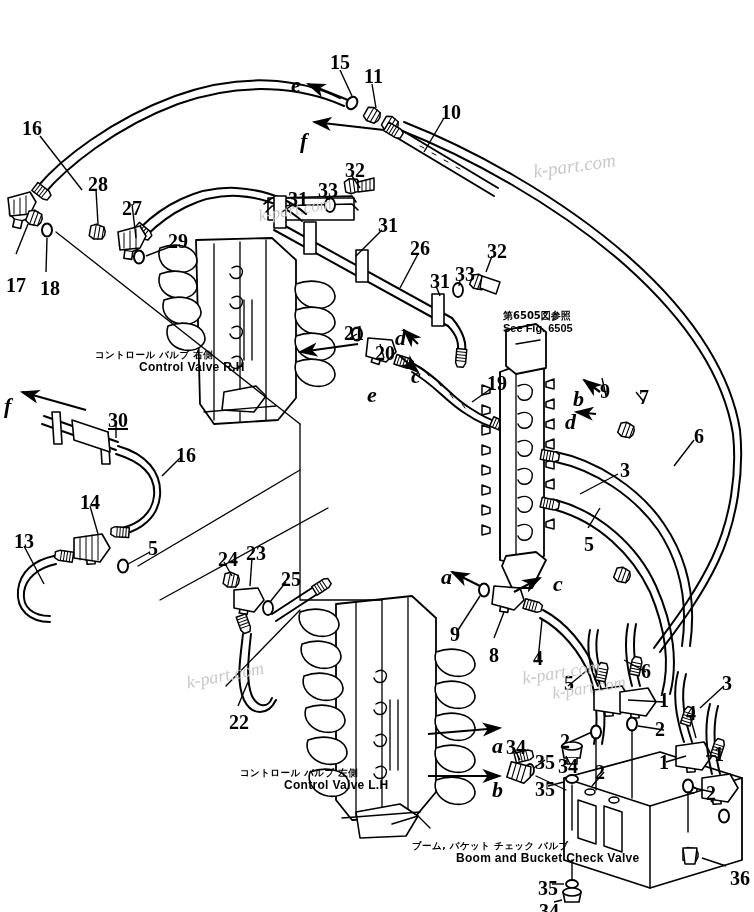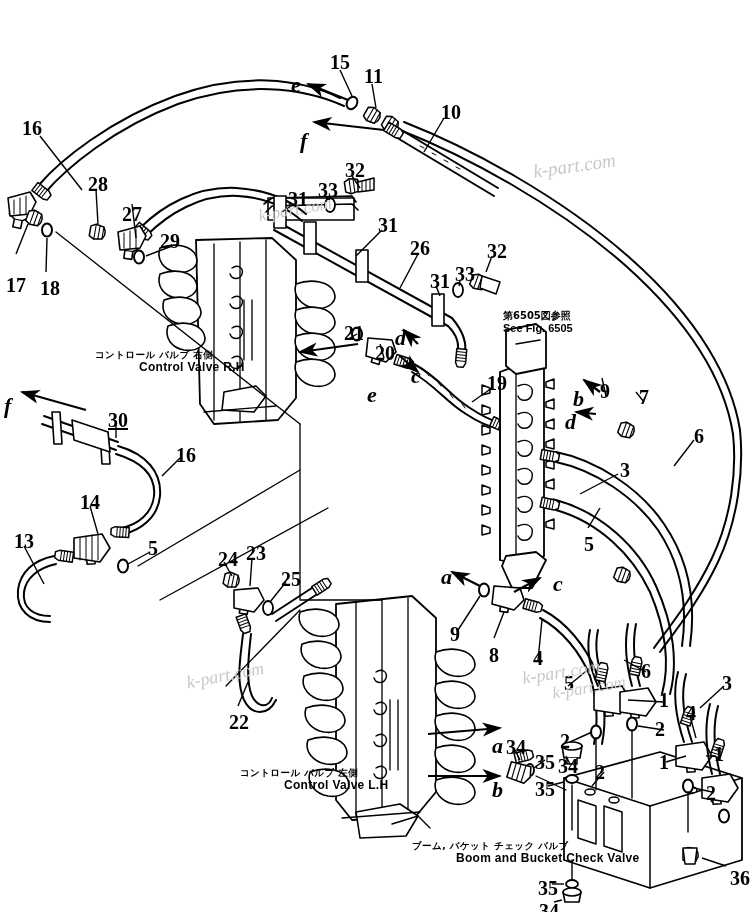--- a/index.html
+++ b/index.html
@@ -520,22 +520,22 @@
       <path d="M428,734 L500,728"></path>
       <path d="M428,776 L500,776"></path>
     </g>
   </svg>
 
   <div id="labels">
       <div class="lbl num" style="left: 22px; top: 118px;">16</div>
       <div class="lbl num" style="left: 6px; top: 258px; margin-top: 17px;">17</div>
       <div class="lbl num" style="left: 40px; top: 278px;">18</div>
       <div class="lbl num" style="left: 88px; top: 174px;">28</div>
-      <div class="lbl num" style="left: 122px; top: 204px;">27</div>
-      <div class="lbl num" style="left: 160px; top: 231px;">29</div>
+      <div class="lbl num" style="left: 122px; top: 198px;">27</div>
+      <div class="lbl num" style="left: 168px; top: 231px;">29</div>
       <div class="lbl num" style="left: 330px; top: 52px;">15</div>
       <div class="lbl num" style="left: 364px; top: 66px;">11</div>
       <div class="lbl num" style="left: 441px; top: 102px;">10</div>
       <div class="lbl num" style="left: 345px; top: 160px;">32</div>
       <div class="lbl num" style="left: 318px; top: 180px;">33</div>
       <div class="lbl num" style="left: 288px; top: 189px;">31</div>
       <div class="lbl num" style="left: 378px; top: 215px;">31</div>
       <div class="lbl num" style="left: 410px; top: 238px;">26</div>
       <div class="lbl num" style="left: 430px; top: 271px;">31</div>
       <div class="lbl num" style="left: 455px; top: 264px;">33</div>

